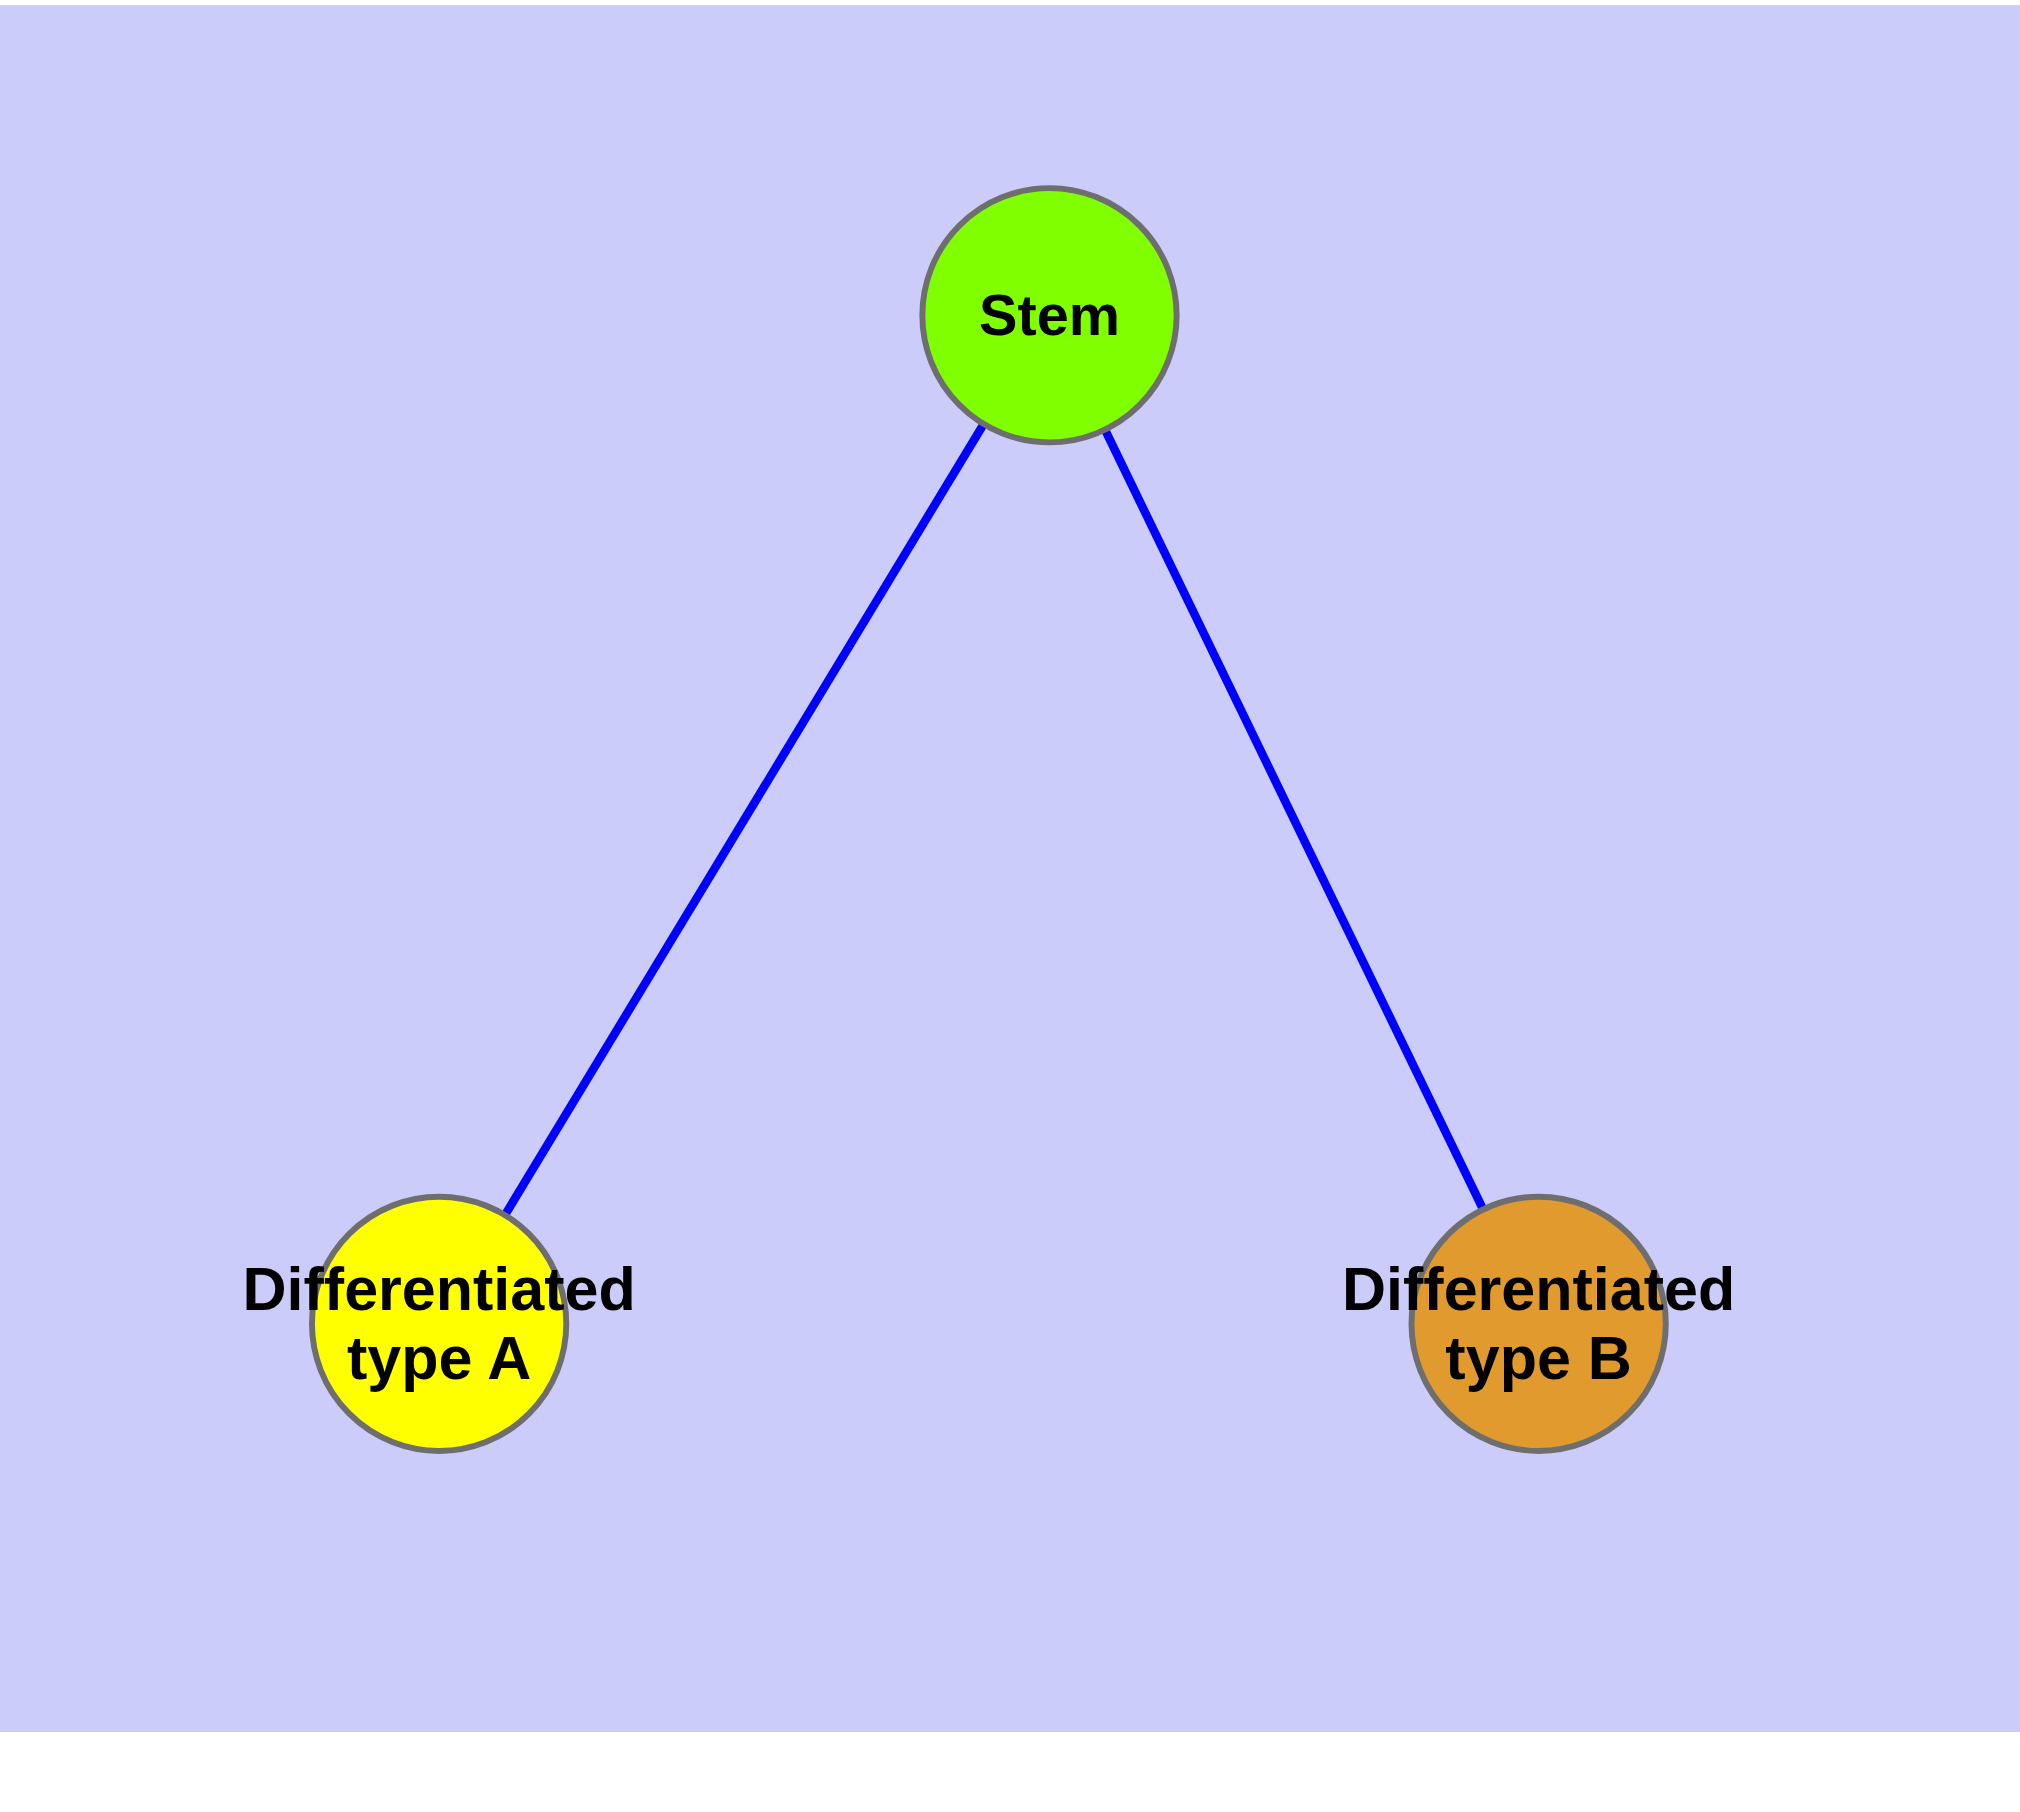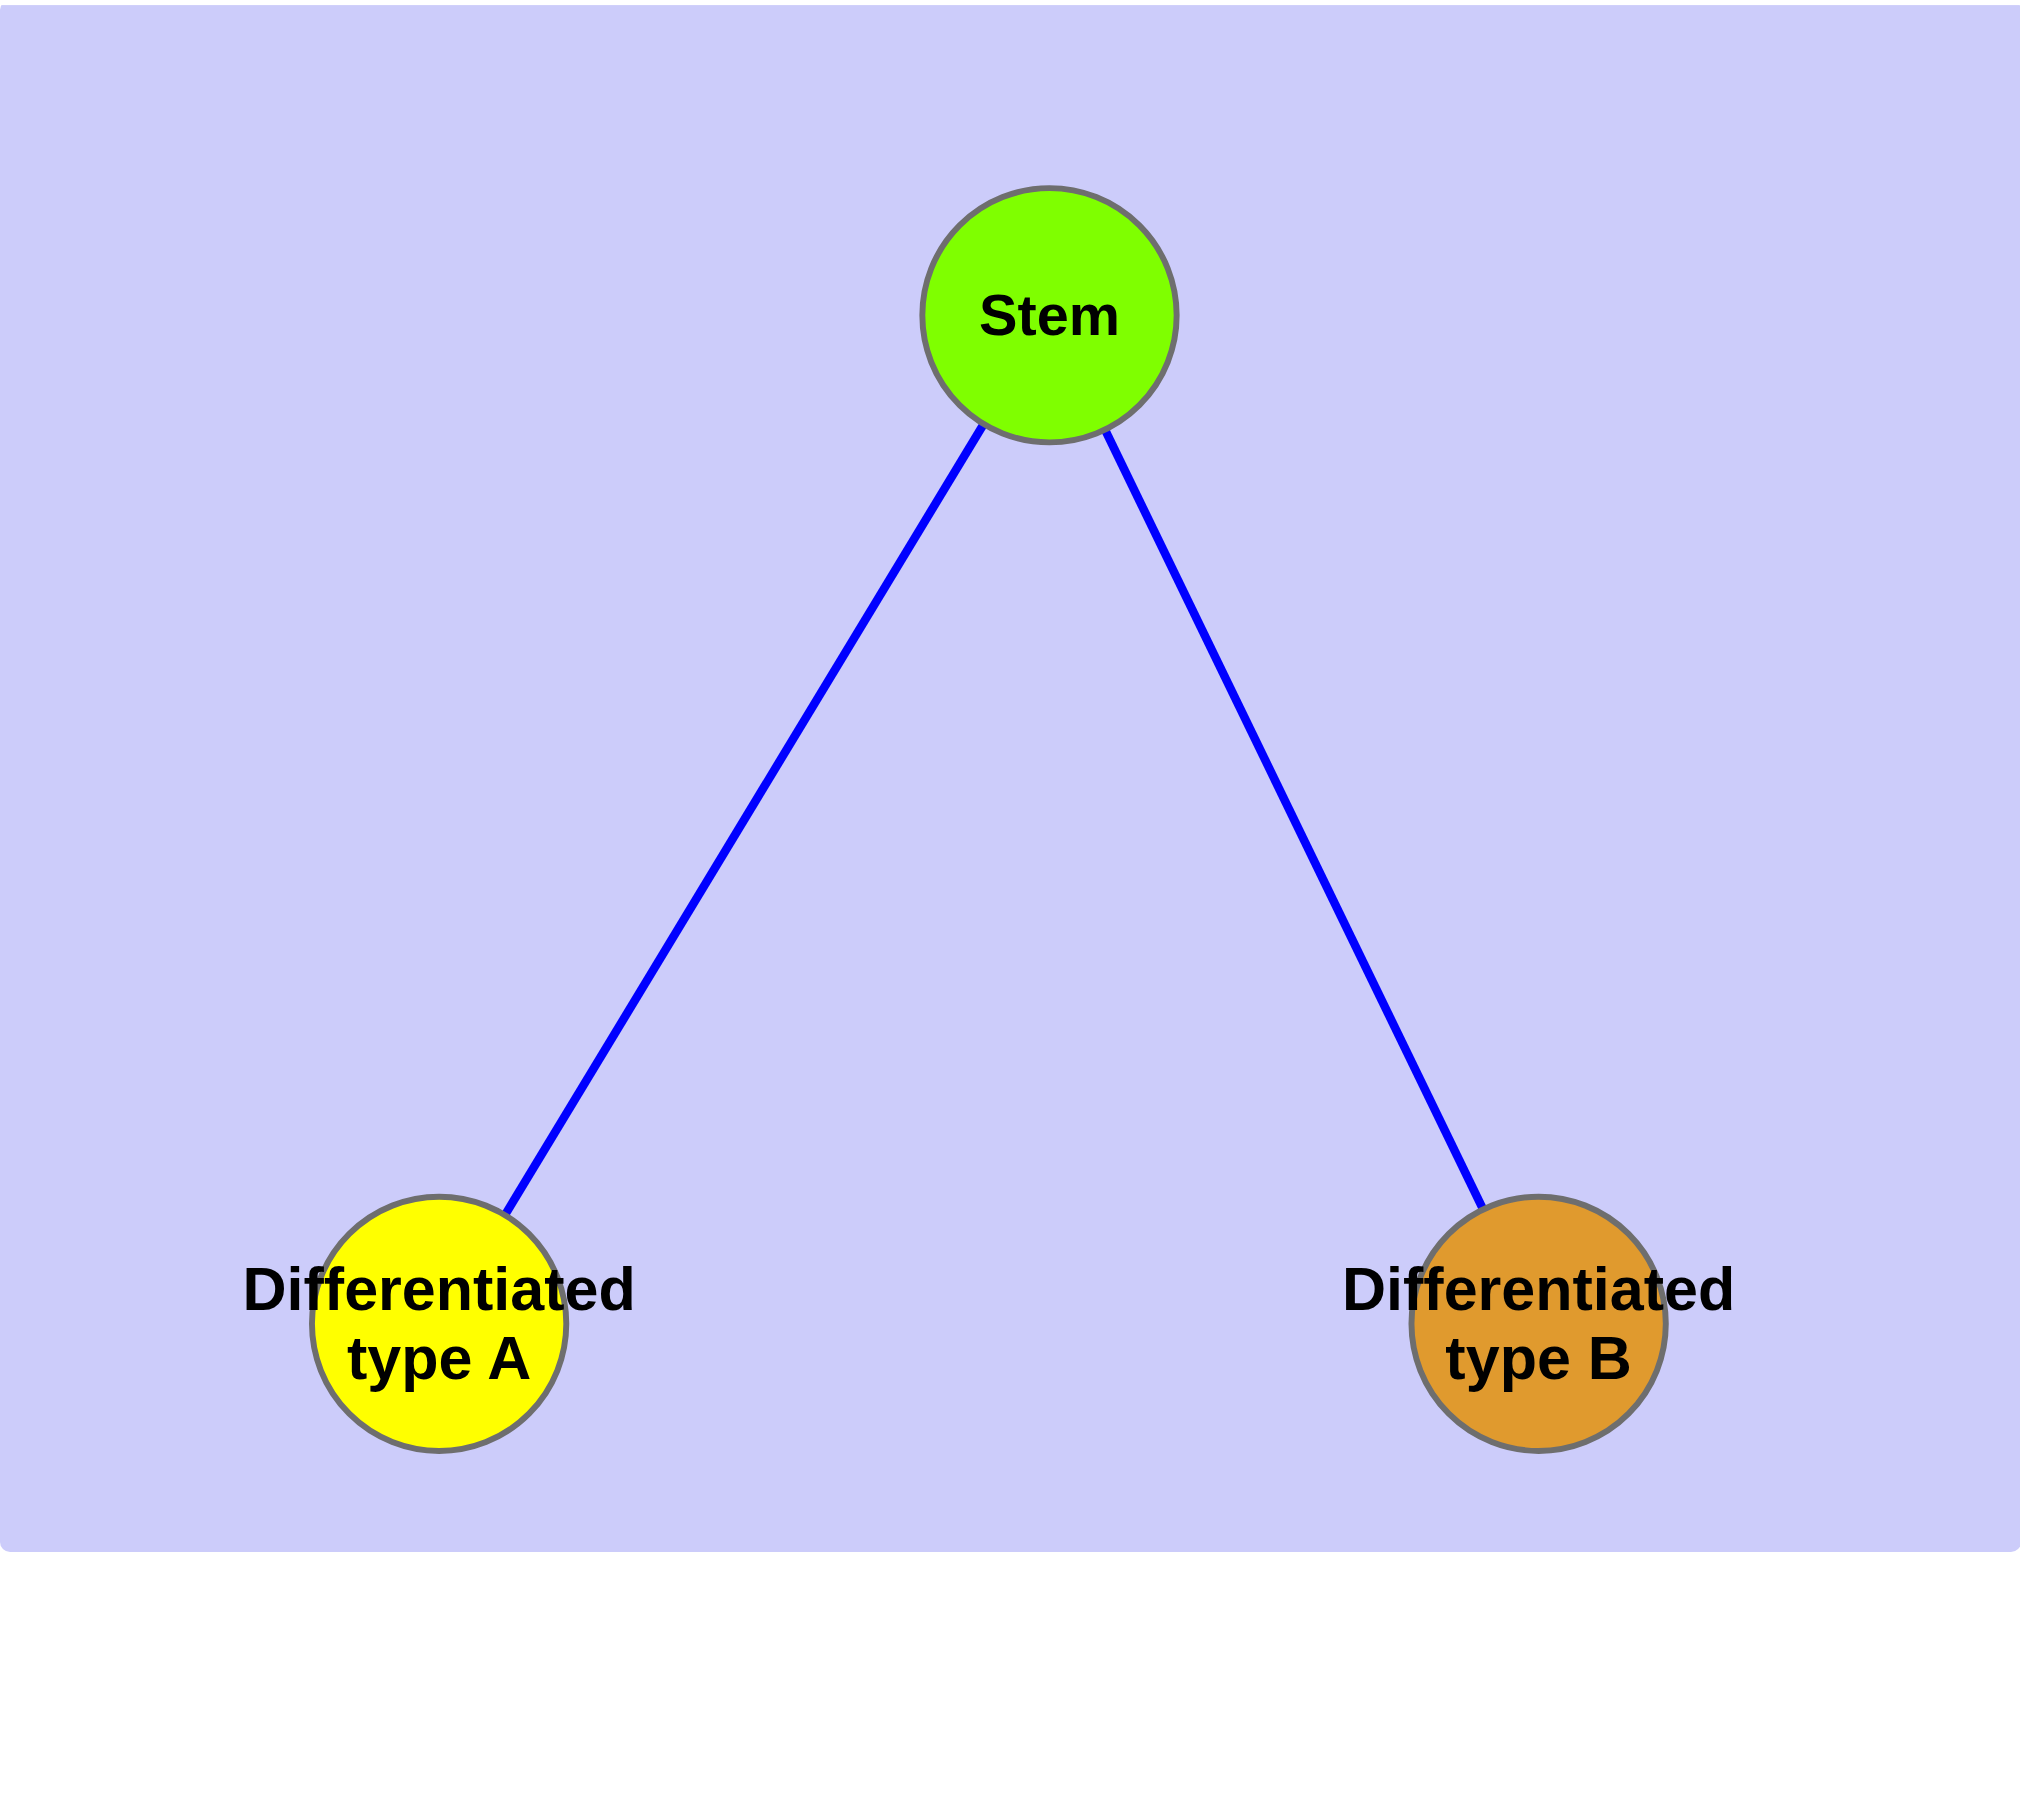--- a/index.html
+++ b/index.html
@@ -3,25 +3,24 @@
 <meta charset="utf-8">
 <style>
   html, body {
     margin: 0;
     padding: 0;
     background: #ffffff;
   }
   #canvas {
     position: relative;
     width: 2021px;
-    height: 1552px;
+    height: 1732px;
     background: #ffffff;
     overflow: hidden;
     font-family: "Liberation Sans", sans-serif;
-    border-radius: 10px;
   }
   #graph-svg {
     position: absolute;
     left: 0;
     top: 0;
     width: 2021px;
     height: 1812px;
     display: block;
   }
   .node-label {

